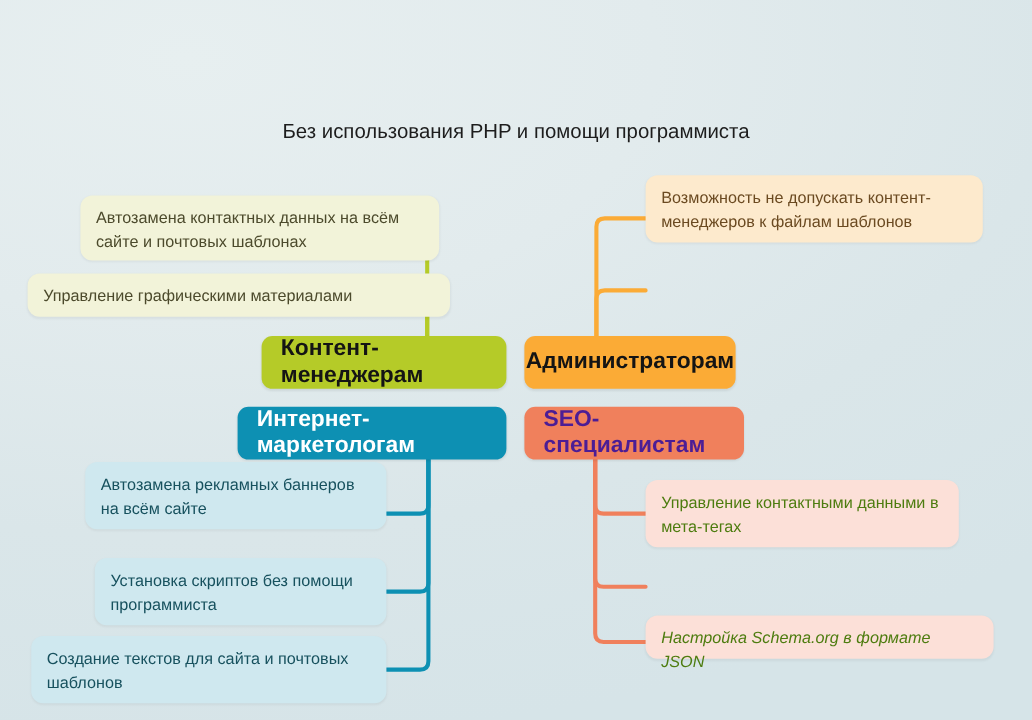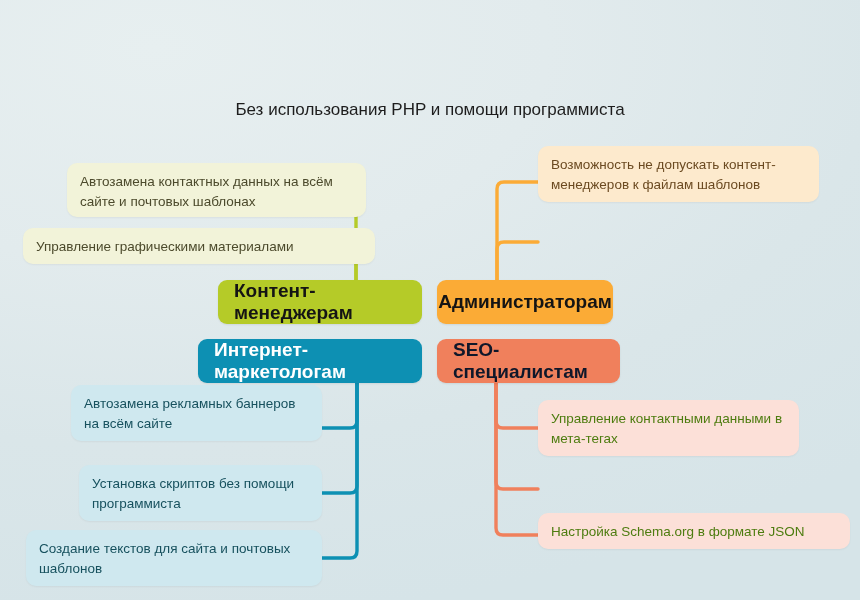--- a/index.html
+++ b/index.html
@@ -45,21 +45,21 @@
     padding:9px 13px;
     font-size:13.5px;line-height:1.45;
     font-weight:400;
     box-shadow:0 1px 2px rgba(0,0,0,.05);
   }
 
   
   .cat-green  {background:#b5cb28;color:#141414;}
   .cat-orange {background:#fbab36;color:#141414;}
   .cat-teal   {background:#0d90b3;color:#ffffff;}
-  .cat-salmon {background:#f0805c;color:#0f172a;}
+  .cat-salmon {background:#f0805c;color:#4c1d95;}
 
   .card-green  {background:#f2f3d9;color:#4c4a2c;}
   .card-orange {background:#fdeacd;color:#6b4a21;}
   .card-teal   {background:#cfe8ef;color:#17515e;}
   .card-salmon {background:#fce0d8;color:#4d7c0f;}
 
   
   #wires{position:absolute;left:0;top:0;width:860px;height:600px;pointer-events:none;}
   #wires path{fill:none;stroke-width:3.4;stroke-linecap:round;stroke-linejoin:round;}
 </style>
@@ -126,17 +126,17 @@
 
   <div class="card card-teal" style="left:26px;top:530px;width:296px;height:56px;">
     <span>Создание текстов для сайта и почтовых шаблонов</span>
   </div>
 
   <div class="card card-salmon" style="left:538px;top:400px;width:261px;height:56px;">
     <span>Управление контактными данными в мета-тегах</span>
   </div>
 
 
-  <div class="card card-salmon" style="left:538px;top:513px;width:312px;height:36px;">
+  <div class="card card-salmon" style="left:538px;top:513px;width:290px;height:36px;font-style:italic;">
     <span>Настройка Schema.org в формате JSON</span>
   </div>
 
 </div>
 
 </body></html>

